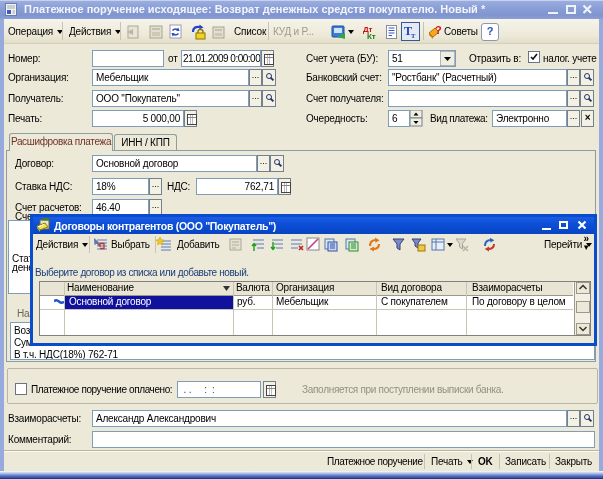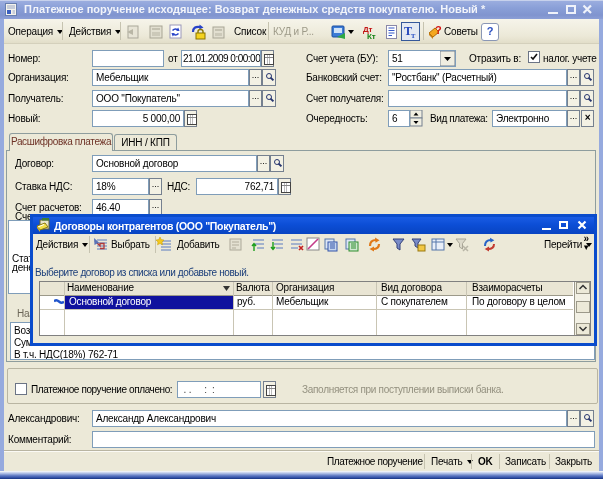--- a/index.html
+++ b/index.html
@@ -148,21 +148,21 @@
   <div class="lbl" style="left:8px;top:72px;">Организация:</div>
   <div class="fld" style="left:92px;top:69px;width:157px;height:17px;">Мебельщик</div>
   <div class="lbl" style="left:306px;top:72px;">Банковский счет:</div>
   <div class="fld" style="left:388px;top:69px;width:179px;height:17px;">"Ростбанк" (Расчетный)</div>
 
   <div class="lbl" style="left:8px;top:93px;">Получатель:</div>
   <div class="fld" style="left:92px;top:90px;width:157px;height:17px;">ООО "Покупатель"</div>
   <div class="lbl" style="left:306px;top:93px;">Счет получателя:</div>
   <div class="fld" style="left:388px;top:90px;width:179px;height:17px;"></div>
 
-  <div class="lbl" style="left:8px;top:113px;">Новый:</div>
+  <div class="lbl" style="left:8px;top:113px;">Печать:</div>
   <div class="fld" style="left:92px;top:110px;width:92px;height:17px;text-align:right;">5 000,00</div>
   <div class="lbl" style="left:306px;top:113px;">Очередность:</div>
   <div class="fld" style="left:388px;top:110px;width:22px;height:17px;">6</div>
   <div class="lbl" style="left:430px;top:113px;letter-spacing:-0.4px;">Вид платежа:</div>
   <div class="fld" style="left:492px;top:110px;width:75px;height:17px;">Электронно</div>
 
   <div class="abs" style="left:9px;top:133px;width:104px;height:17px;background:#ECE9D8;
        border:1px solid #8E9D9E;border-bottom:none;border-radius:3px 3px 0 0;
        text-align:center;font-size:10px;letter-spacing:-0.35px;padding-top:2px;box-sizing:border-box;color:#6E3226;">Расшифровка платежа</div>
   <div class="abs" style="left:114px;top:134px;width:63px;height:16px;background:#ECE9D8;
@@ -188,21 +188,21 @@
   <div class="fld" style="left:10px;top:322px;width:585px;height:38px;padding:2px 3px;line-height:12px;">
      Возврат денежных средств покупателю по договору.<br>Сумма 5000-00<br>В т.ч. НДС(18%) 762-71</div>
 
   <div class="abs" style="left:7px;top:368px;width:589px;height:34px;border:1px solid #B9B5A2;border-radius:2px;"></div>
   <div class="chk" style="left:15px;top:383px;"></div>
   <div class="lbl" style="left:31px;top:384px;letter-spacing:-0.4px;">Платежное поручение оплачено:</div>
   <div class="fld" style="left:177px;top:381px;width:84px;height:17px;color:#444;">&nbsp;.&nbsp;.&nbsp;&nbsp;&nbsp;&nbsp;&nbsp;:&nbsp;&nbsp;:</div>
   <div class="cal" style="left:263px;top:381px;"></div>
   <div class="lbl" style="left:302px;top:384px;letter-spacing:-0.3px;color:#93907F;">Заполняется при поступлении выписки банка.</div>
 
-  <div class="lbl" style="left:8px;top:413px;">Александрович:</div>
+  <div class="lbl" style="left:8px;top:413px;">Взаиморасчеты:</div>
   <div class="fld" style="left:92px;top:410px;width:475px;height:17px;">Александр Александрович</div>
   <div class="lbl" style="left:8px;top:434px;">Комментарий:</div>
   <div class="fld" style="left:92px;top:431px;width:503px;height:17px;"></div>
 
   <div class="abs" style="left:4px;top:450px;width:595px;height:1px;background:#B9B5A2;"></div>
   <div class="abs" style="left:4px;top:451px;width:595px;height:1px;background:#FBFAF5;"></div>
   <div class="tbtn" style="left:327px;top:456px;letter-spacing:-0.4px;">Платежное поручение</div>
   <div class="sep" style="left:424px;top:454px;height:15px;"></div>
   <div class="tbtn" style="left:431px;top:456px;">Печать<span class="arr"></span></div>
   <div class="sep" style="left:471px;top:454px;height:15px;"></div>

